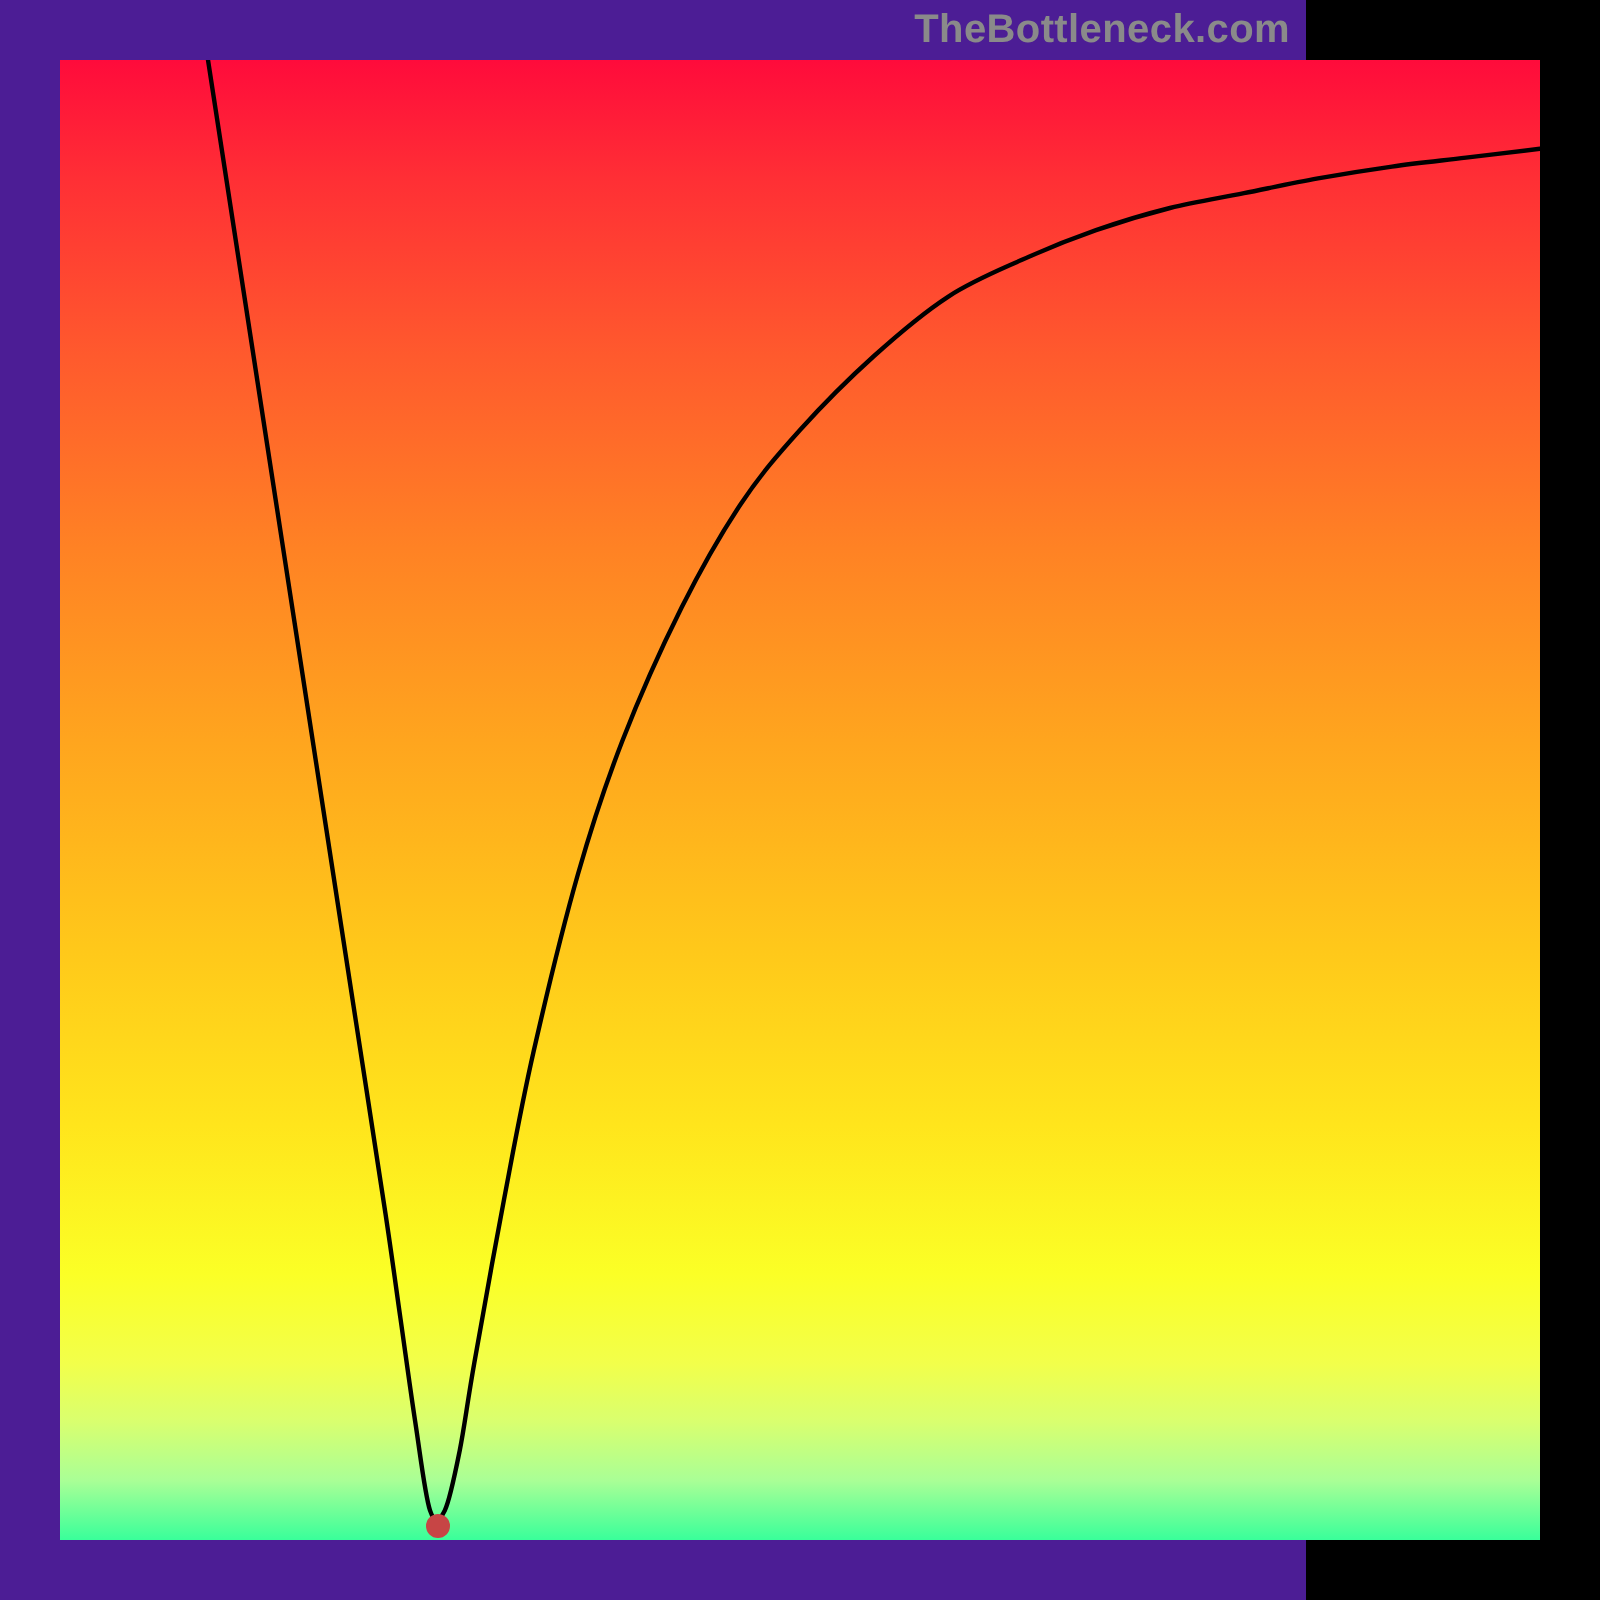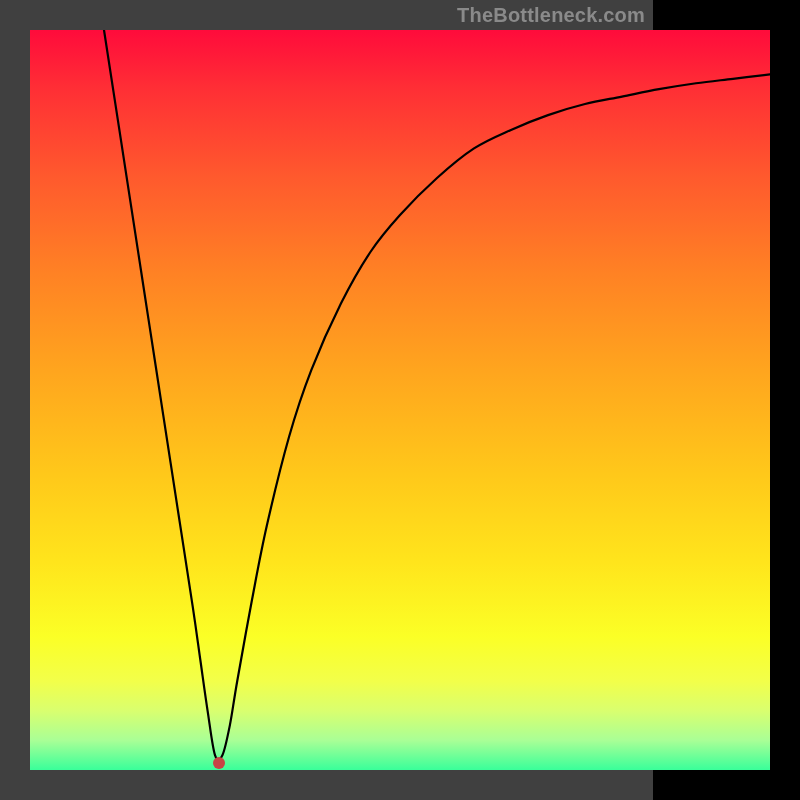--- a/index.html
+++ b/index.html
@@ -10,21 +10,21 @@
     overflow: hidden;
     background: #000;
     font-family: Arial, Helvetica, sans-serif;
   }
   .frame {
     position: absolute;
     left: 0;
     top: 0;
     width: 653px;
     height: 800px;
-    background: #404040;
+    background: #4c1d95;
   }
   .plot-area {
     position: absolute;
     left: 30px;
     top: 30px;
     width: 740px;
     height: 740px;
     overflow: hidden;
   }
   .gradient {

